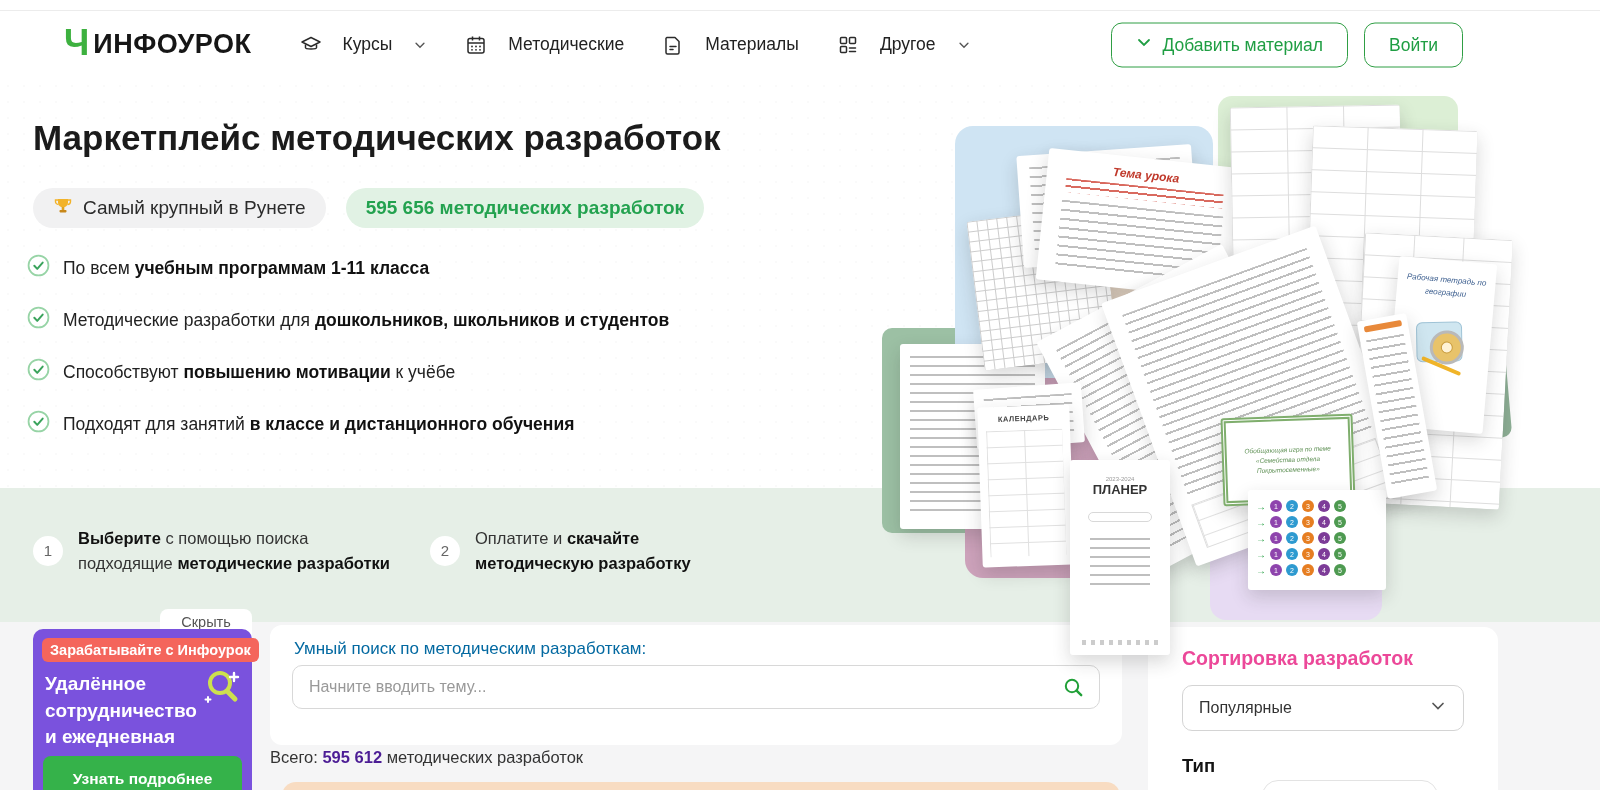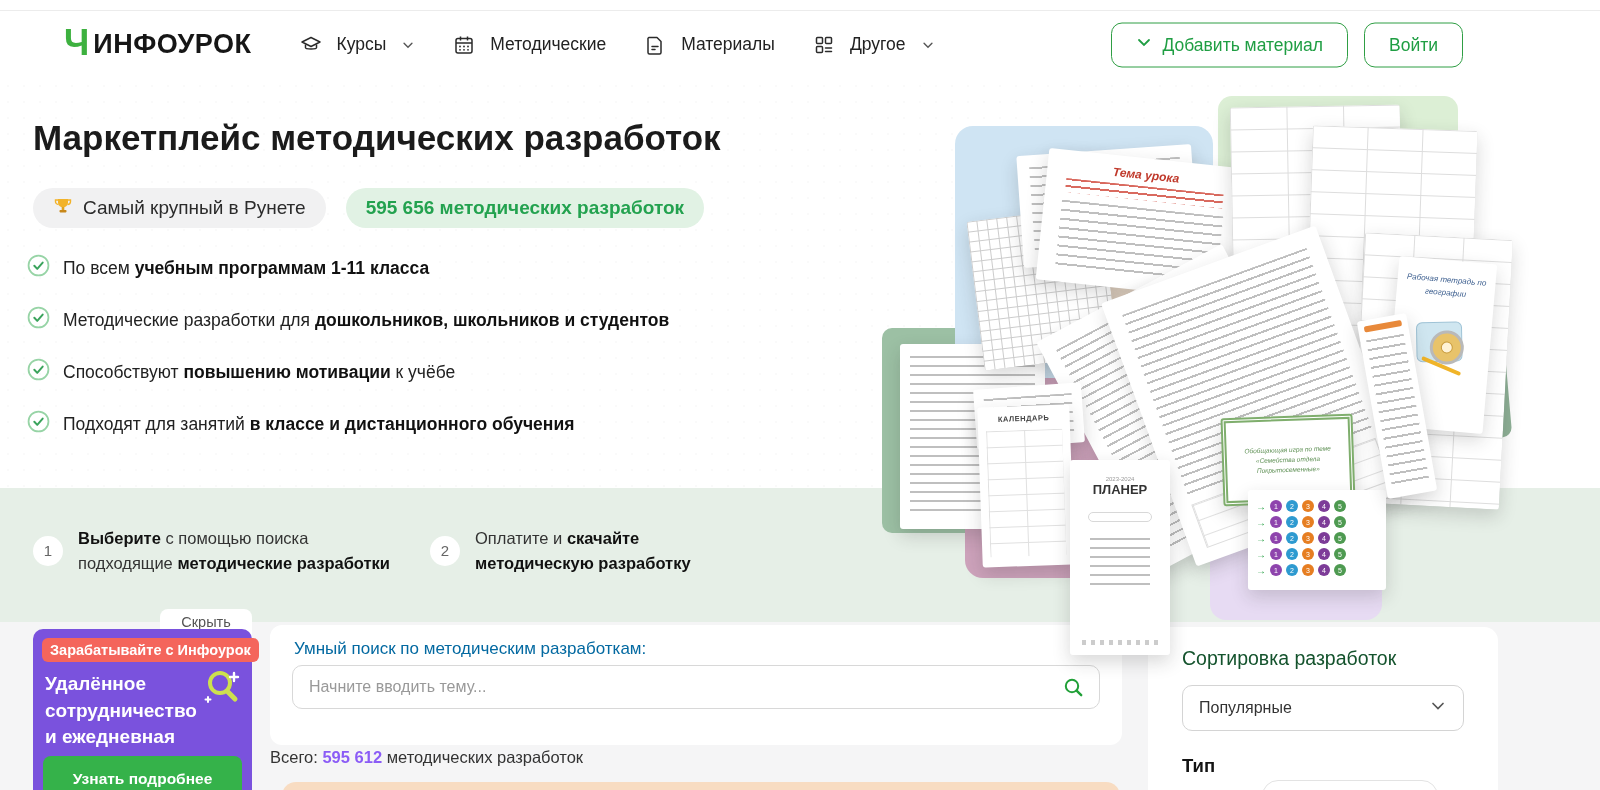--- a/index.html
+++ b/index.html
@@ -6,21 +6,21 @@
   body { background:#fff; font-family:"Liberation Sans", sans-serif; color:#1f1f1f; }
   .page { position:relative; width:1600px; height:790px; overflow:hidden; background:#fff; }
 
   
   .header { position:absolute; left:0; top:10px; width:1600px; height:68px; background:#fff;
             border-top:1px solid #ececec; display:flex; align-items:center; }
   .logo { display:flex; align-items:center; gap:4px; margin-left:64px; cursor:pointer; }
   .logo-mark { color:#3db13f; font-size:36px; font-weight:800; line-height:1; transform:translateY(-2px); }
   .logo-text { font-size:27px; font-weight:800; letter-spacing:.5px; color:#161616; }
   .nav { display:flex; align-items:center; gap:38px; margin-left:48px; }
-  .navitem { display:flex; align-items:center; gap:15px; font-size:17.5px; color:#222; cursor:pointer; }
+  .navitem { display:flex; align-items:center; gap:21px; font-size:17.5px; color:#222; cursor:pointer; }
   .navitem svg { display:block; }
   .header-actions { position:absolute; right:137px; top:50%; transform:translateY(-50%);
                     display:flex; gap:16px; }
   .btn-outline { display:flex; align-items:center; gap:10px; border:1.6px solid #2f9e44; color:#1f9e43;
                  background:#fff; border-radius:11px; padding:11px 24px; font-size:17.5px; cursor:pointer;
                  font-family:inherit; }
 
   
   .hero { position:absolute; left:0; top:78px; width:1420px; height:410px; background:#fff;
           background-image:radial-gradient(rgba(0,0,0,0.02) 1.2px, transparent 1.2px);
@@ -80,27 +80,27 @@
 
   .search-card { position:absolute; left:270px; top:3px; width:852px; height:120px; background:#fff;
                  border-radius:12px; }
   .search-label { position:absolute; left:24px; top:14px; font-size:17px; color:#0369a1; }
   .search-box { position:absolute; left:22px; top:40px; width:808px; height:44px; }
   .search-input { width:100%; height:100%; border:1px solid #d8d8d8; border-radius:10px; padding:0 48px 0 16px;
                   font-size:16px; font-family:inherit; color:#222; outline:none; }
   .search-input::placeholder { color:#999; }
   .search-icon { position:absolute; right:15px; top:11px; cursor:pointer; }
   .total-line { position:absolute; left:270px; top:126px; font-size:16.5px; color:#333; }
-  .total-line b { color:#8b5cf6; }
+  .total-line b { color:#4c1d95; }
   .peach-sliver { position:absolute; left:282px; top:160px; width:838px; height:30px; background:#f8dcc2;
                   border-radius:14px 14px 0 0; }
 
   .sort-card { position:absolute; left:1148px; top:5px; width:350px; height:200px; background:#fff;
                border-radius:14px; }
-  .sort-title { position:absolute; left:34px; top:20px; font-size:19.5px; font-weight:400; color:#14532d; }
+  .sort-title { position:absolute; left:34px; top:20px; font-size:19.5px; font-weight:700; color:#ec4899; }
   .sort-select { position:absolute; left:34px; top:58px; width:282px; height:46px; border:1px solid #d4d4d4;
                  border-radius:10px; background:#fff; display:flex; align-items:center; font-size:16px;
                  color:#333; padding:0 16px; cursor:pointer; justify-content:space-between; }
   .type-label { position:absolute; left:34px; top:128px; font-size:18.5px; font-weight:800; color:#141414; }
   .sort-sliver { position:absolute; left:114px; top:153px; width:176px; height:40px; background:#fff;
                  border:1px solid #e3e3e3; border-radius:16px 16px 0 0; }
 </style>
 </head>
 <body>
 

